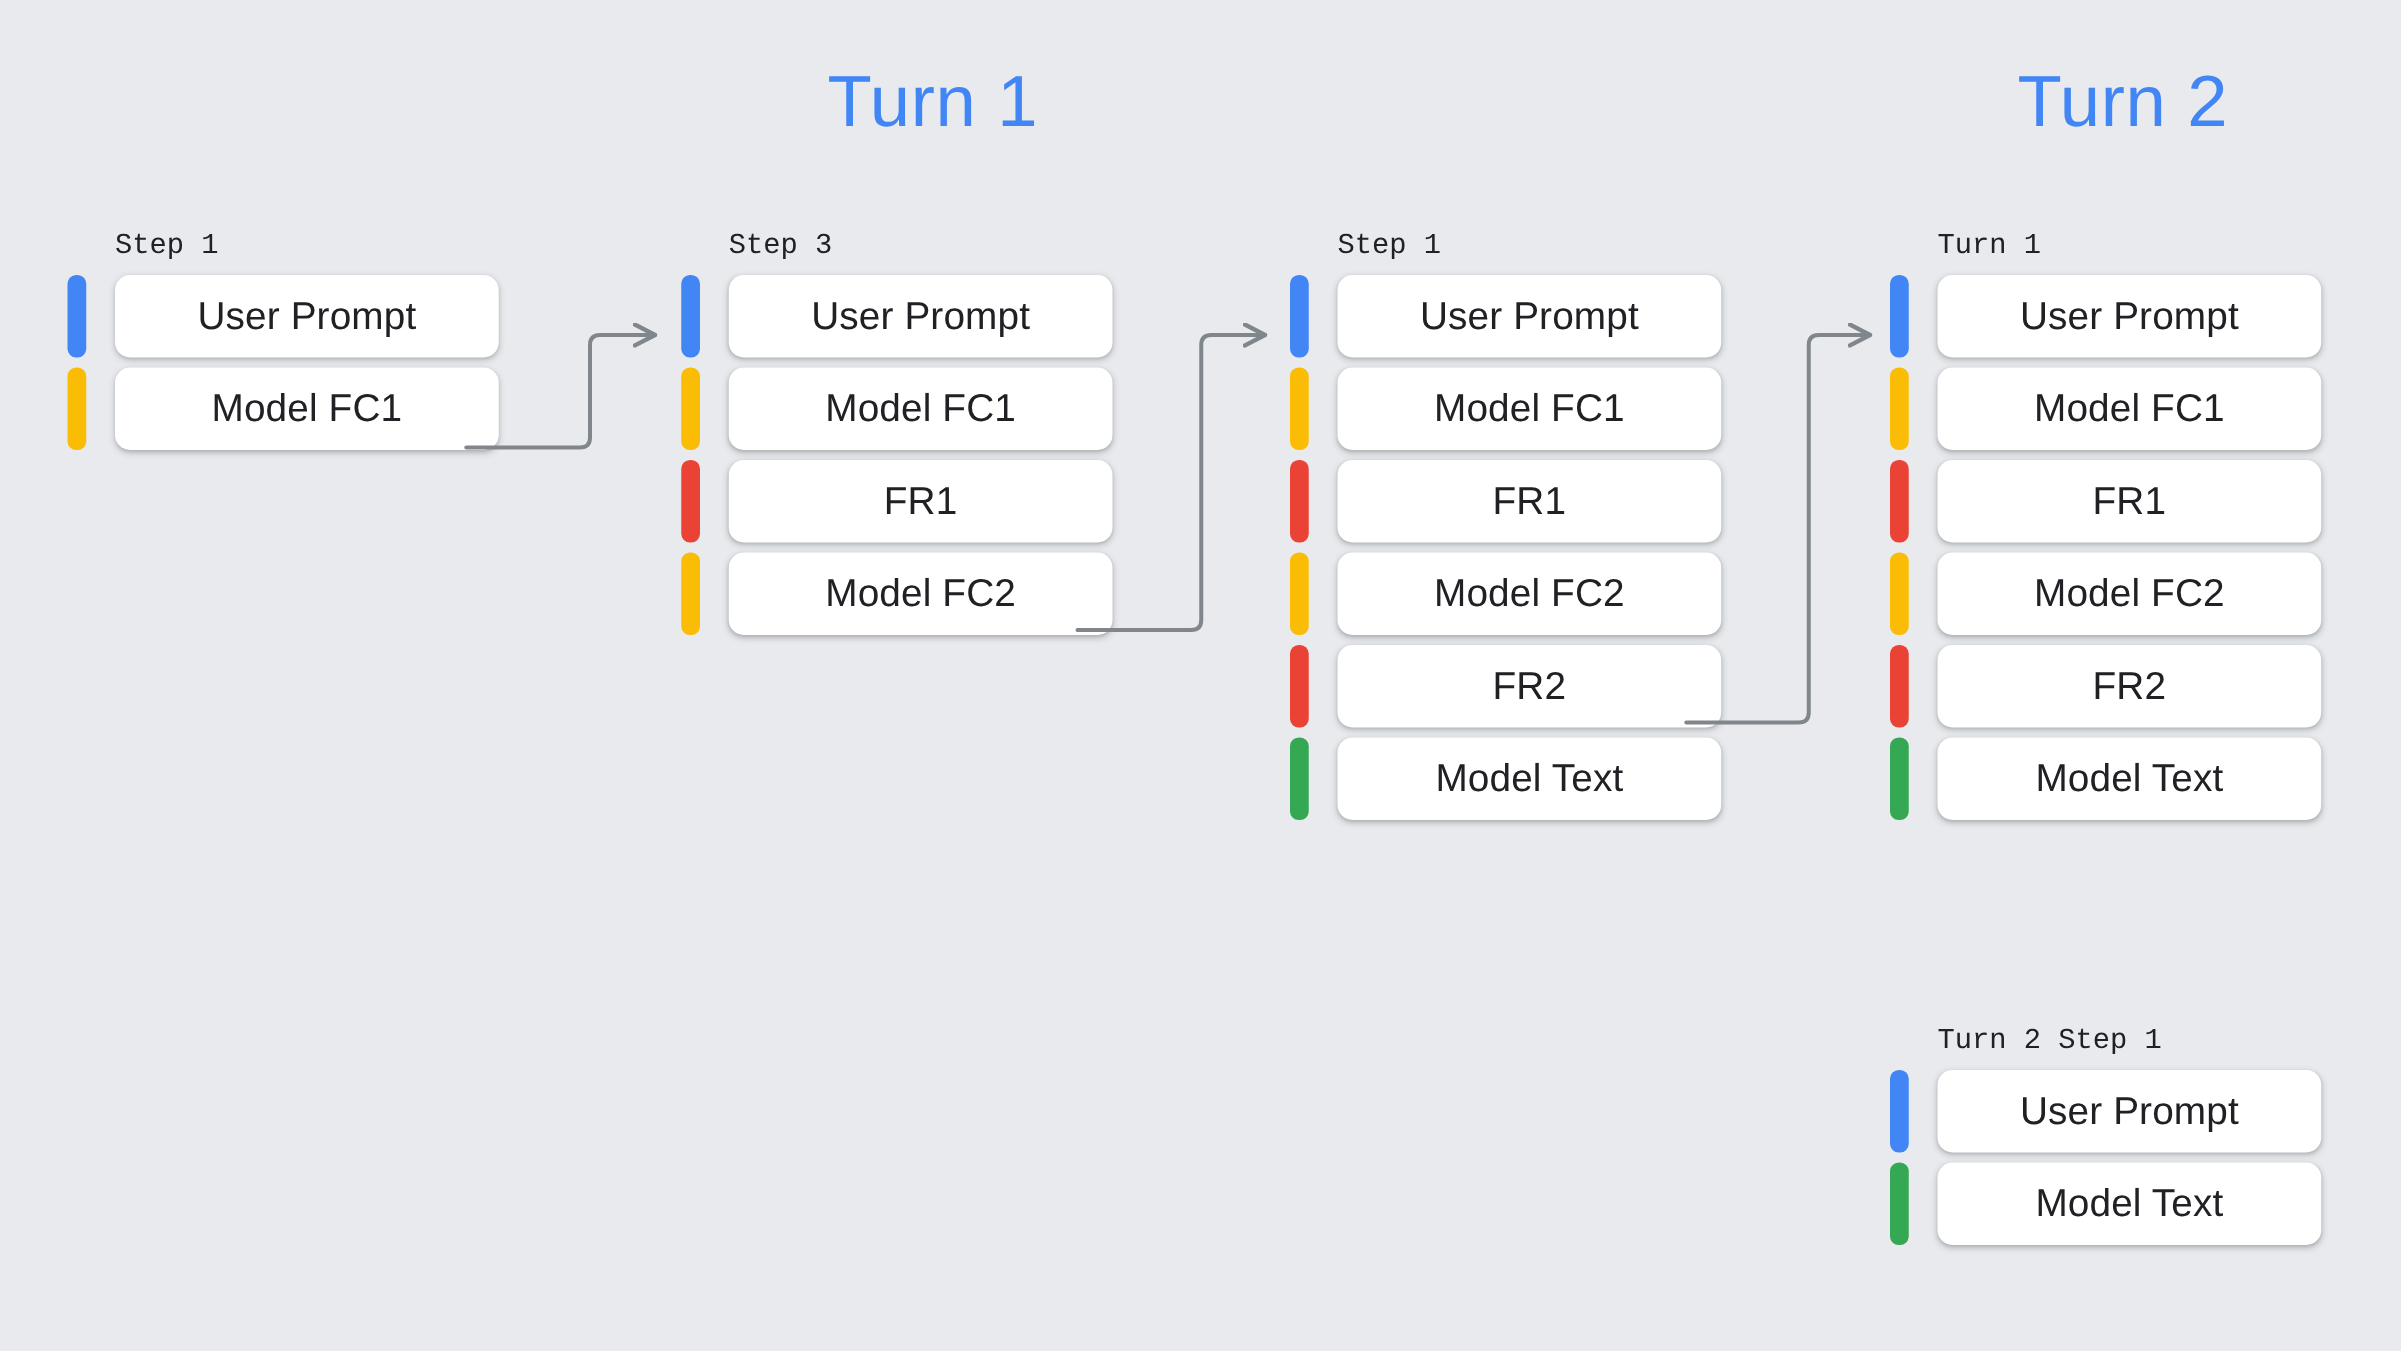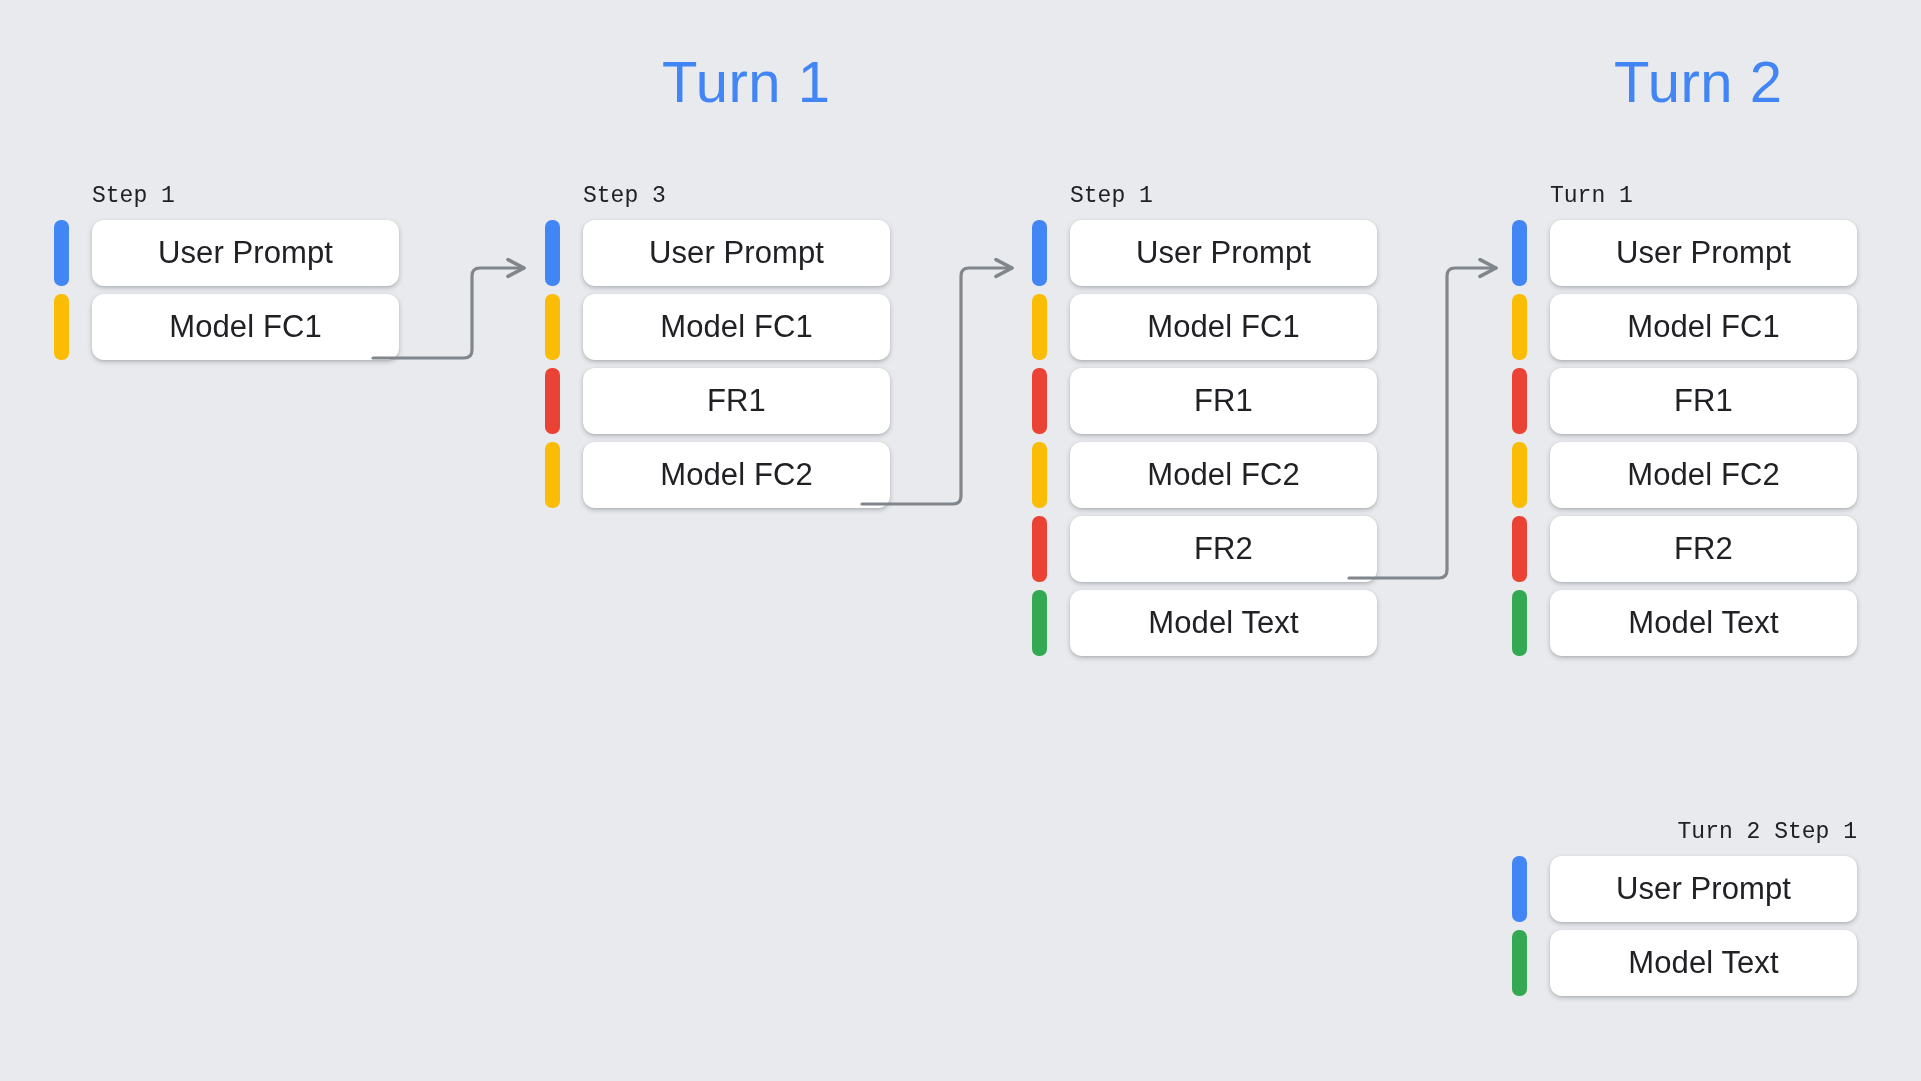--- a/index.html
+++ b/index.html
@@ -76,21 +76,21 @@
     color: #202124;
     letter-spacing: 0.1px;
     white-space: nowrap;
   }
 
   
   #col-step-1      { left: 42px;   top: 182px; width: 345px; }
   #col-step-2      { left: 533px;  top: 182px; width: 345px; }
   #col-step-3      { left: 1020px; top: 182px; width: 345px; }
   #col-turn-1      { left: 1500px; top: 182px; width: 345px; }
-  #col-turn-2-step-1 { left: 1500px; top: 818px; width: 345px; text-align: right; }
+  #col-turn-2-step-1 { left: 1500px; top: 818px; width: 345px; }
 
   
   #arrows {
     position: absolute;
     left: 0; top: 0;
     width: 1921px; height: 1081px;
     pointer-events: none;
   }
 </style>
 </head>

